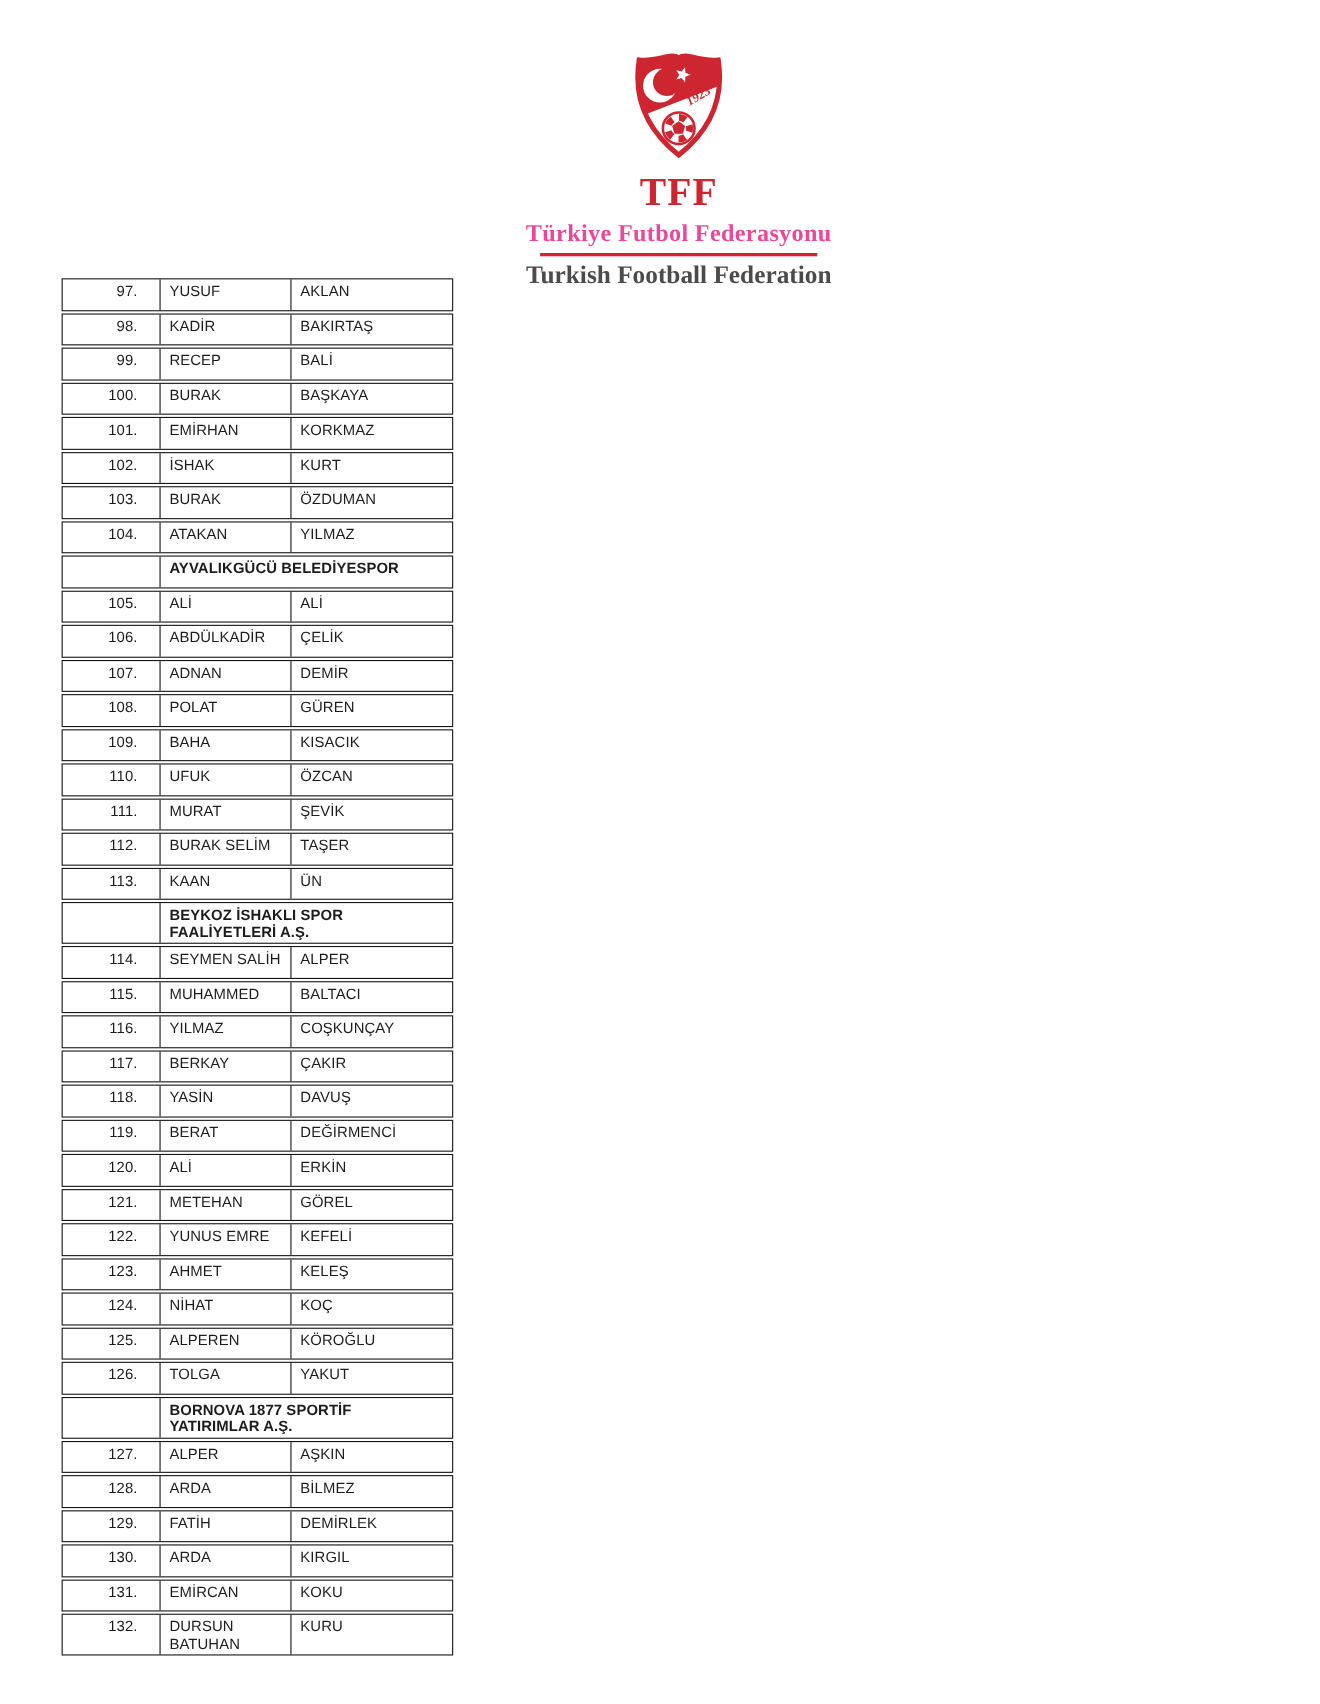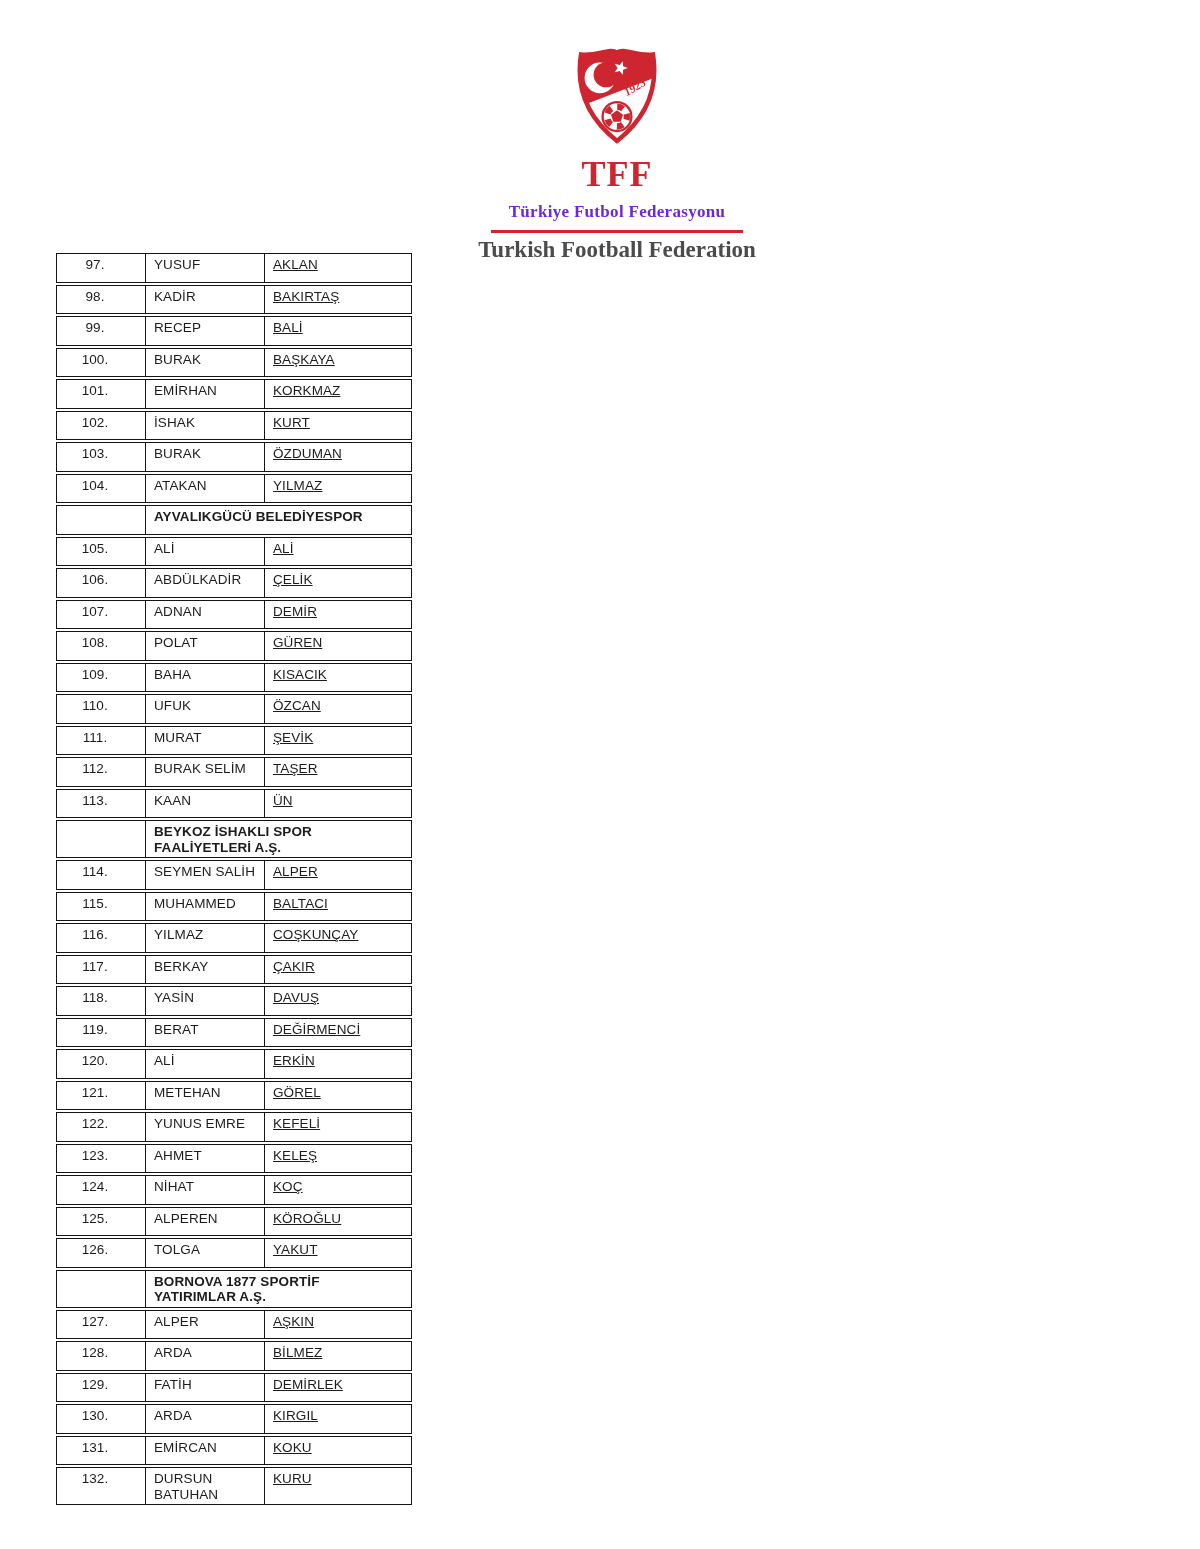--- a/index.html
+++ b/index.html
@@ -11,43 +11,43 @@
   .page { position:absolute; inset:0; overflow:hidden; }
 
   
   .logo { position:absolute; left:467px; top:42px; width:300px; text-align:center; }
   .crest { display:block; margin:0 auto; }
   .tff-abbr {
     font-family:"Liberation Serif", serif; font-weight:bold; color:#ce2630;
     font-size:36px; line-height:42px; margin-top:5px; letter-spacing:1px;
   }
   .title-tr {
-    font-family:"Liberation Serif", serif; font-weight:bold; color:#6d28d9;
-    font-size:17px; line-height:27px; margin-top:3px; letter-spacing:0.3px;
+    font-family:"Liberation Serif", serif; font-weight:bold; color:#ec4899;
+    font-size:22px; line-height:27px; margin-top:3px; letter-spacing:0.3px;
   }
   .red-rule { height:3px; background:#ce2630; width:252px; margin:5px auto 0; }
   .title-en {
     font-family:"Liberation Serif", serif; font-weight:bold; color:#4b4b4d;
     font-size:23px; line-height:19px; margin-top:7px;
   }
 
   
   .ptable { position:absolute; left:56px; top:253px; width:356px; }
   .row {
     display:flex; box-sizing:border-box; min-height:29.5px;
     border:1.5px solid #141414; margin-bottom:2px; background:#fff;
   }
   .cell {
     box-sizing:border-box; padding:3px 6px 2px 8px;
     font-size:13.5px; line-height:15.5px; color:#1c1c1e;
     white-space:pre-line; letter-spacing:0.1px;
   }
-  .c-num  { flex:none; width:88px; text-align:center; padding-right:20px; }
+  .c-num  { flex:none; width:88px; text-align:right; padding-right:20px; }
   .c-first{ flex:none; width:119px; border-left:1.5px solid #141414; }
-  .c-last { flex:1; border-left:1.5px solid #141414;text-decoration:underline; }
+  .c-last { flex:1; border-left:1.5px solid #141414; }
   .c-club { flex:1; border-left:1.5px solid #141414; font-weight:bold; }
 </style>
 </head>
 <body>
 
 <div class="page">
 
   <div class="logo">
     <svg class="crest" width="90" height="106" viewBox="0 0 100 110" xmlns="http://www.w3.org/2000/svg">
       <defs>

